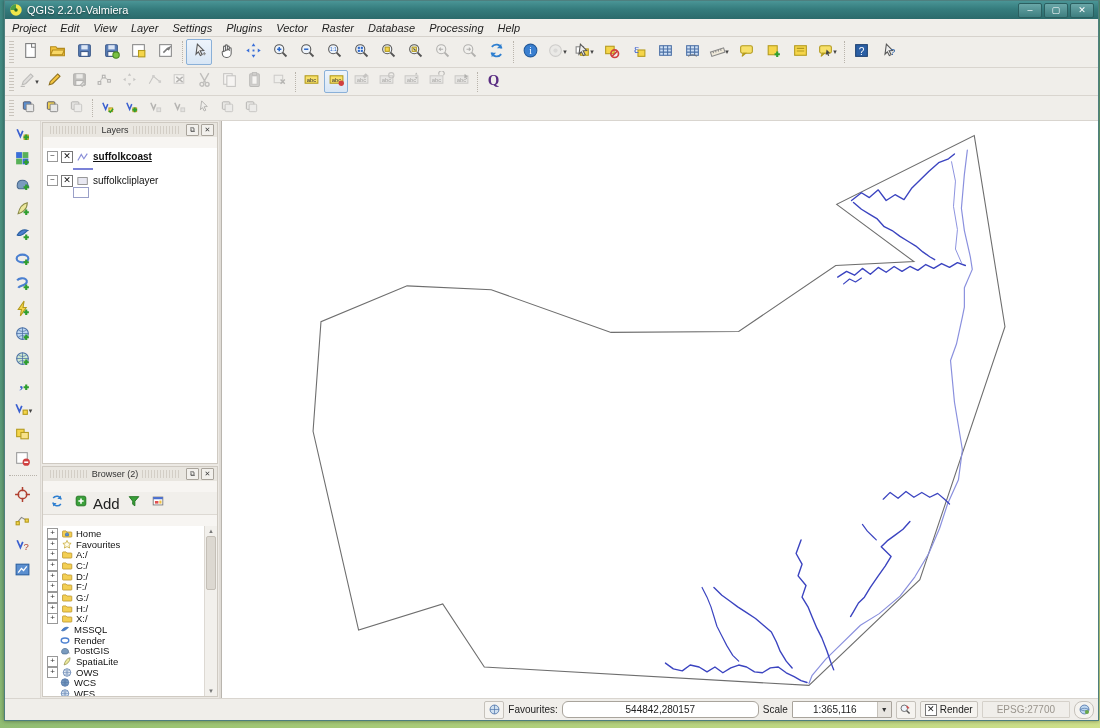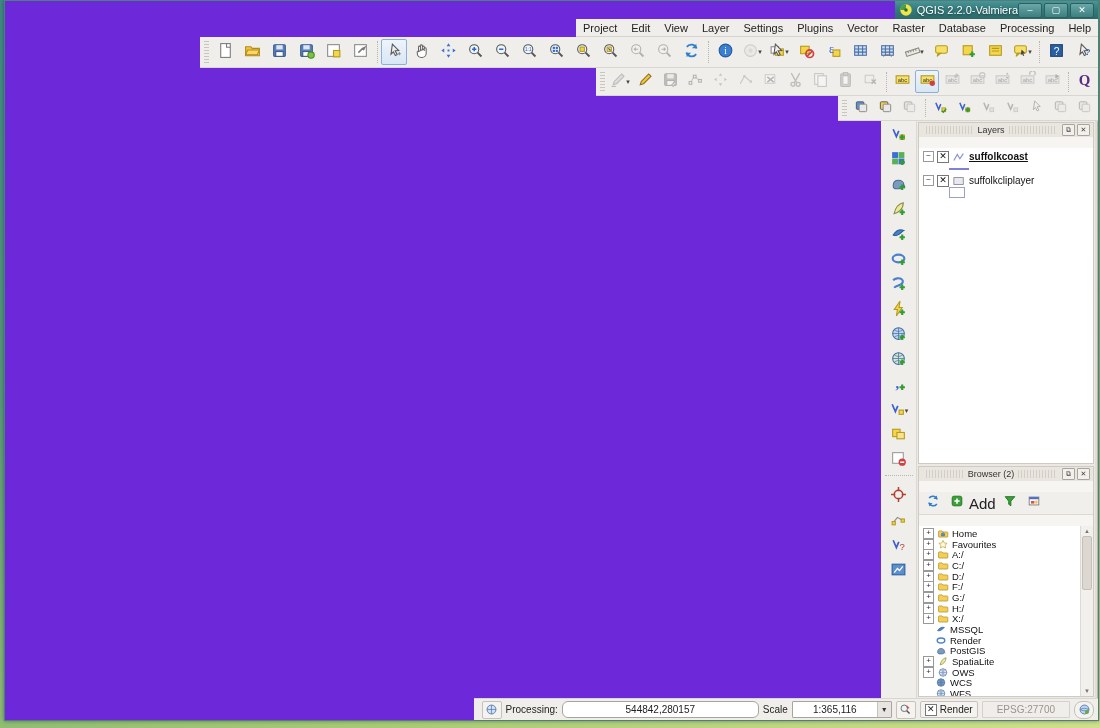--- a/index.html
+++ b/index.html
@@ -1,30 +1,30 @@
 <!DOCTYPE html>
 <html><head>
 <meta charset="utf-8">
 <style>
   html,body{margin:0;padding:0;}
   body{width:1100px;height:728px;overflow:hidden;font-family:"Liberation Sans",sans-serif;
        background:linear-gradient(160deg,#3f8a85 0%,#55987a 35%,#9cc472 70%,#cfe08a 100%);}
-  .window{position:absolute;left:4px;top:0;width:1093px;height:719px;background:#6d28d9;
-          border:1px solid #4e7f7f;box-shadow:0 0 4px rgba(0,0,0,.4);display:flex;flex-direction:column;align-items:flex-end;}
+  .window{position:absolute;left:4px;top:0;width:1093px;height:719px;background:#1d4ed8;
+          border:1px solid #4e7f7f;box-shadow:0 0 4px rgba(0,0,0,.4);display:flex;flex-direction:column;}
   
   .titlebar{height:18px;background:linear-gradient(180deg,#4a9596 0%,#357c7d 45%,#2b6a6b 100%);
             display:flex;align-items:center;padding:0 4px;color:#fff;font-size:11px;flex:0 0 18px;}
   .qicon{width:14px;height:14px;margin-right:4px;display:inline-block;}
   .title{flex:0 0 auto;text-shadow:0 1px 2px rgba(0,0,0,.5);}
   .winbtns{margin-left:auto;display:flex;gap:2px;}
   .wbtn{width:22px;height:13px;font-size:9px;line-height:12px;text-align:center;color:#fff;
         background:linear-gradient(180deg,#6aa7a8,#3e7f80);border:1px solid #2b5f60;border-radius:2px;cursor:default;}
   
   .menubar{height:17px;background:#f0eeea;border-bottom:1px solid #d6d2cc;display:flex;align-items:center;font-size:11px;color:#222;flex:0 0 17px;}
-  .menuitem{padding:10px 7px;cursor:default;}
+  .menuitem{padding:10px 7px;cursor:default;font-style:italic;}
   
   .toolbar{background:#f0eeea;border-bottom:1px solid #d9d5cf;display:flex;align-items:center;padding:1px 2px;gap:1px;}
   #tb1{flex:0 0 28px;height:28px;}
   #tb2{flex:0 0 25px;height:25px;}
   #tb3{flex:0 0 22px;height:22px;}
   .tbtn{width:24px;height:24px;display:flex;align-items:center;justify-content:center;border:1px solid transparent;border-radius:2px;position:relative;}
   #tb2 .tbtn{width:22px;height:21px;}
   #tb3 .tbtn{width:21px;height:18px;}
   .tbtn svg{width:17px;height:17px;}
   #tb3 .tbtn svg{width:15px;height:15px;}
@@ -900,21 +900,21 @@
       </div>
     </div>
     <div class="statusbar">
       <div class="sspacer"></div>
       <span class="sbtn">
         <svg viewBox="0 0 16 16">
             <circle cx="8" cy="8" r="5.5" fill="#cfe0f0" stroke="#4a6fa5"></circle>
             <path d="M8 2.5v11M2.5 8h11" stroke="#4a6fa5" fill="none" stroke-width=".8"></path>
           </svg>
       </span>
-      <span>Processing:</span>
+      <span>Favourites:</span>
       <span class="sfield coordfield">544842,280157</span>
       <span>Scale</span>
       <span class="scombo">
         <span class="val">1:365,116</span>
         <span class="dd">▼</span>
       </span>
       <span class="sbtn">
         <svg viewBox="0 0 16 16">
             <circle cx="6.5" cy="6.5" r="4" fill="#eef4fb" stroke="#555"></circle>
             <line x1="9.5" y1="9.5" x2="13" y2="13" stroke="#555" stroke-width="1.8"></line>

